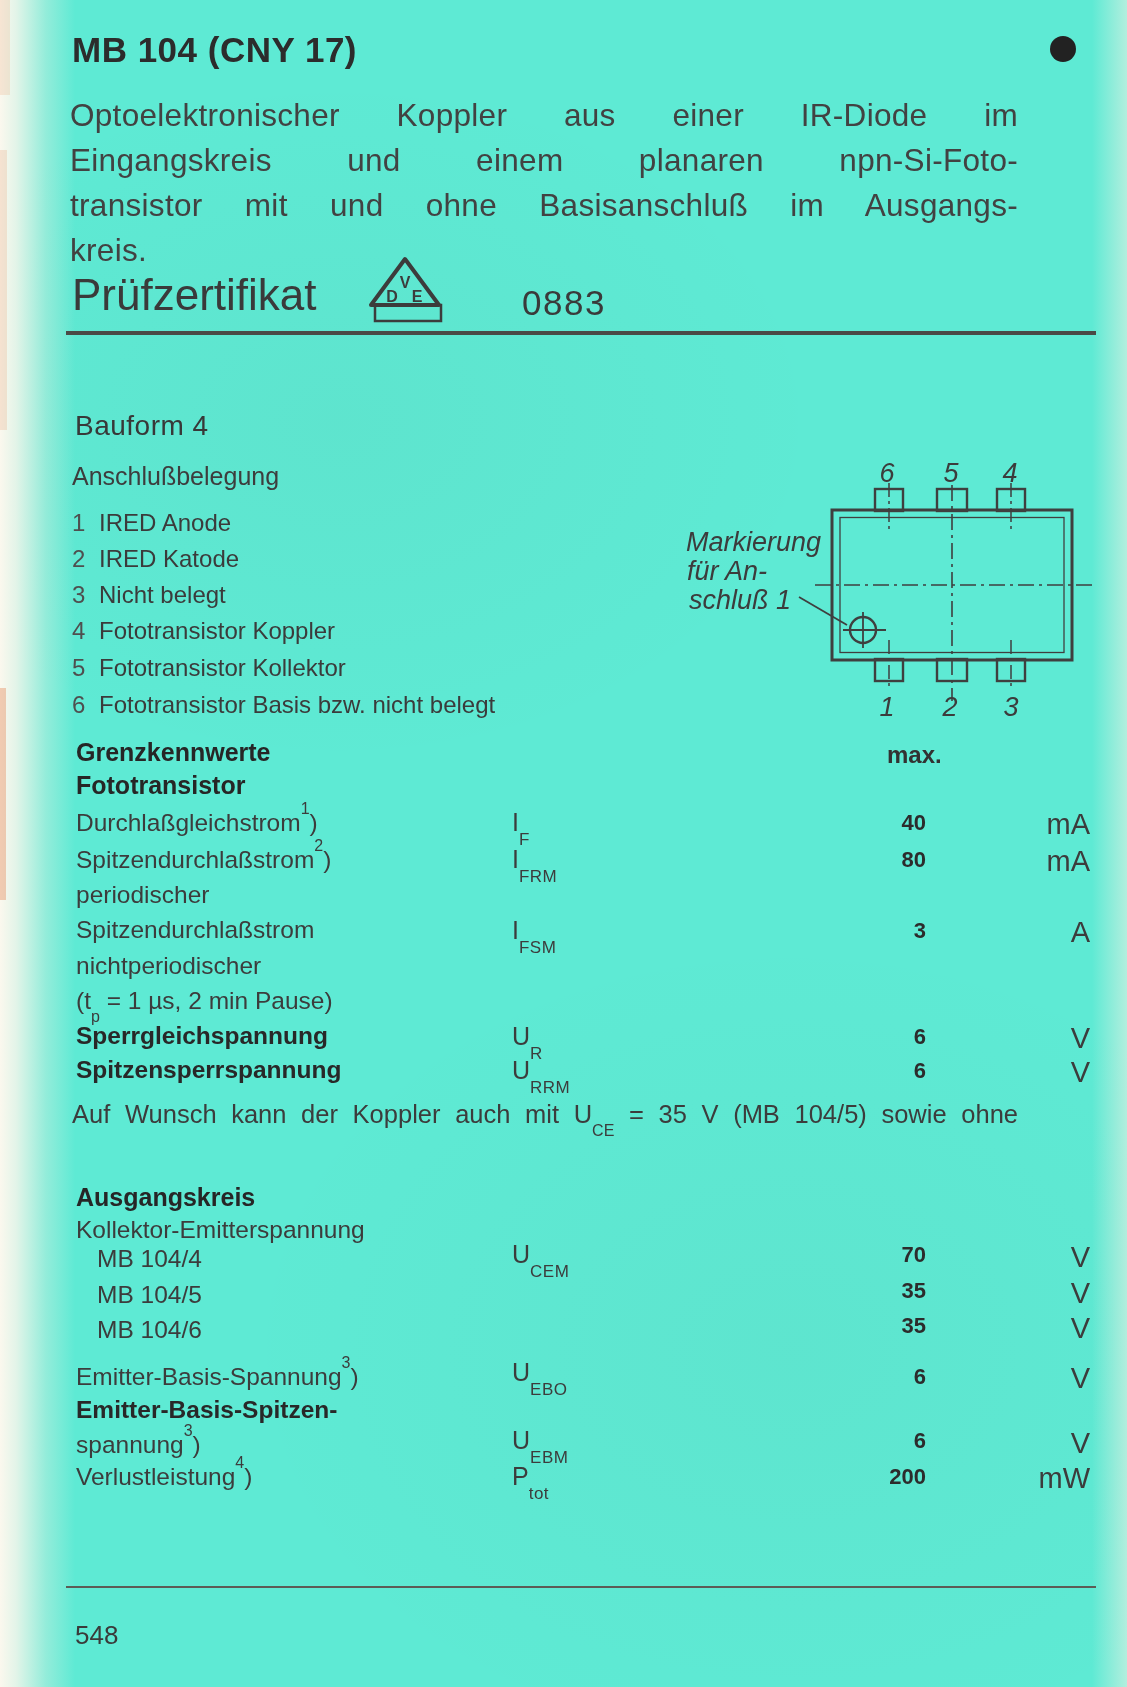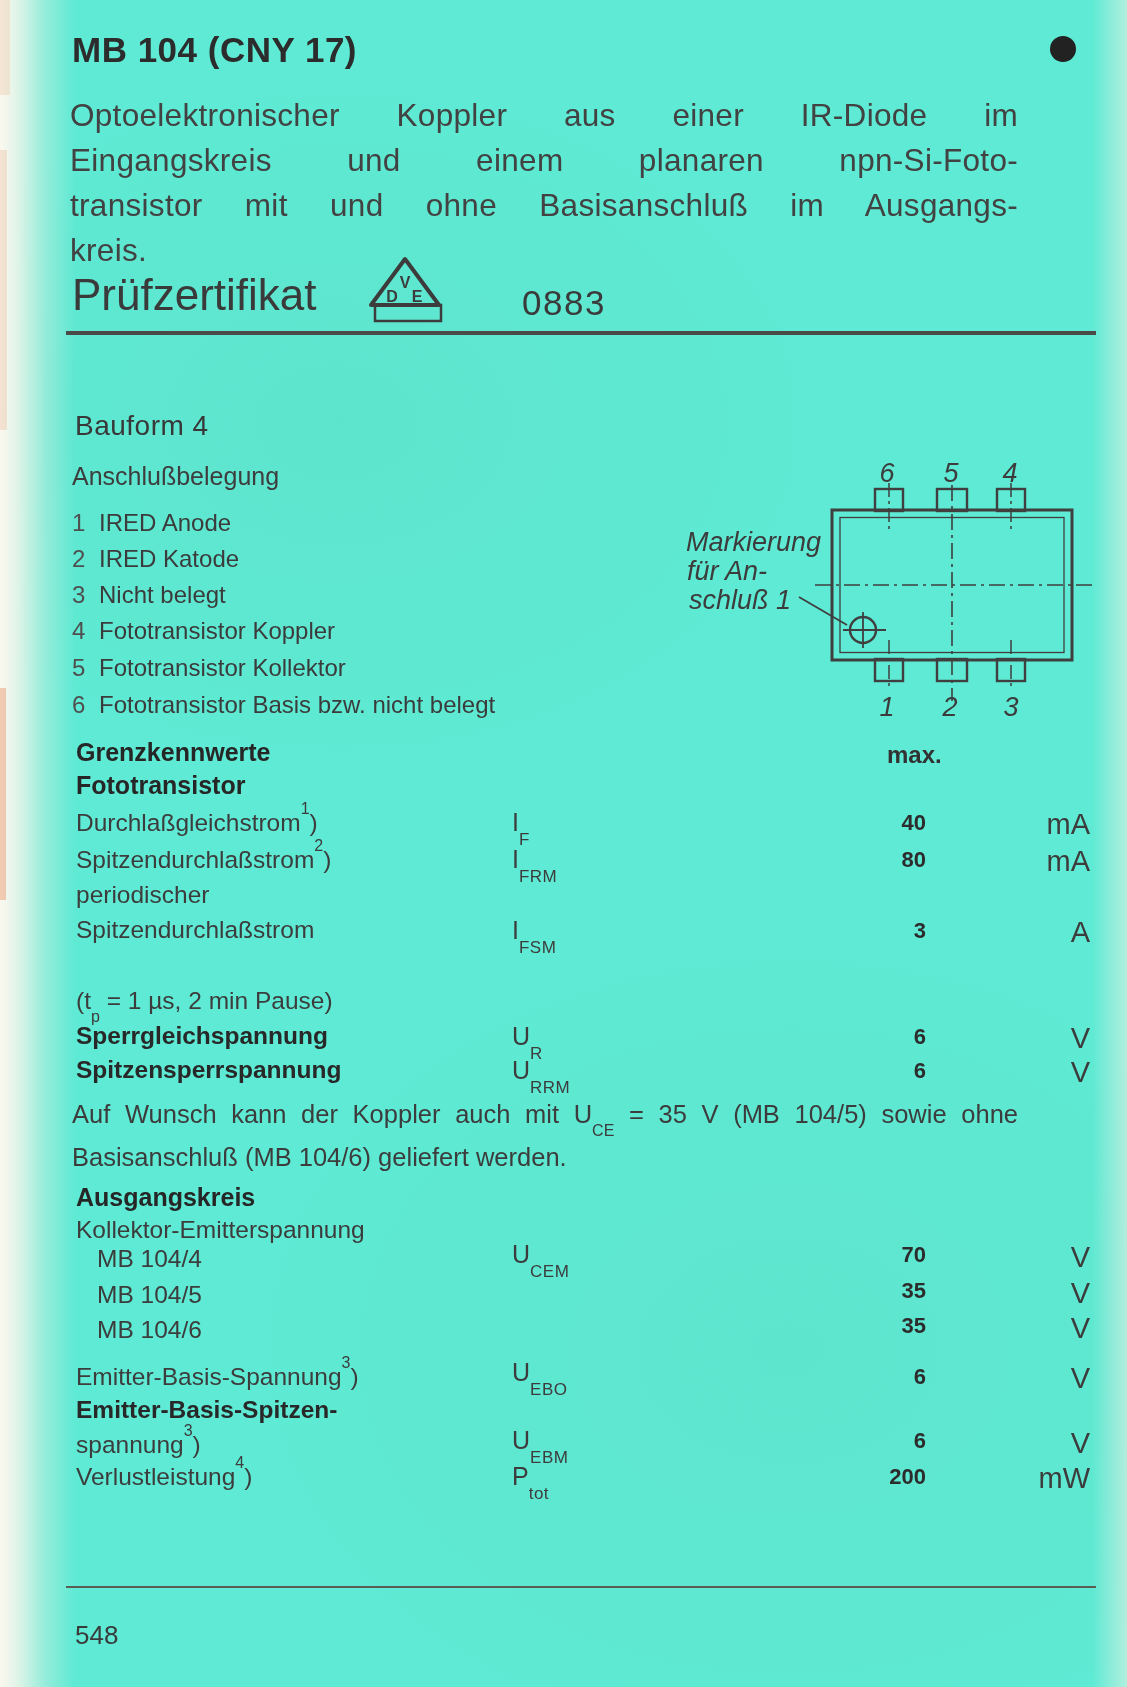--- a/index.html
+++ b/index.html
@@ -138,38 +138,40 @@
   </div>
   <div class="specrow" style="top:881px">
     <span class="lab"><span>periodischer</span></span>
   </div>
   <div class="specrow" style="top:916px">
     <span class="lab"><span>Spitzendurchlaßstrom</span></span>
     <span class="sym"><span>I</span><sub>FSM</sub></span>
     <span class="val">3</span>
     <span class="unit">A</span>
   </div>
+  <div class="specrow" style="top:952px">
+    <span class="lab"><span>nichtperiodischer</span></span>
+  </div>
   <div class="specrow" style="top:987px">
     <span class="lab"><span>(t</span><sub>p</sub><span> = 1 µs, 2 min Pause)</span></span>
   </div>
   <div class="specrow bold" style="top:1022px">
     <span class="lab"><span>Sperrgleichspannung</span></span>
     <span class="sym"><span>U</span><sub>R</sub></span>
     <span class="val">6</span>
     <span class="unit">V</span>
   </div>
   <div class="specrow bold" style="top:1056px">
     <span class="lab"><span>Spitzensperrspannung</span></span>
     <span class="sym"><span>U</span><sub>RRM</sub></span>
     <span class="val">6</span>
     <span class="unit">V</span>
   </div>
 
   <div class="note j" style="top:1100px"><span>Auf Wunsch kann der Koppler auch mit U</span><sub>CE</sub><span> = 35 V (MB 104/5) sowie ohne</span></div>
-  <div class="note" style="top:1143px">Basisanschluß (MB 104/6) geliefert werden.</div>
 
   <div class="h-output">Ausgangskreis</div>
 
   <div class="specrow" style="top:1216px">
     <span class="lab"><span>Kollektor-Emitterspannung</span></span>
   </div>
   <div class="specrow ind" style="top:1245px">
     <span class="lab"><span>MB 104/4</span></span>
     <span class="sym" style="top:-5px"><span>U</span><sub>CEM</sub></span>
     <span class="val" style="top:-3px">70</span>

